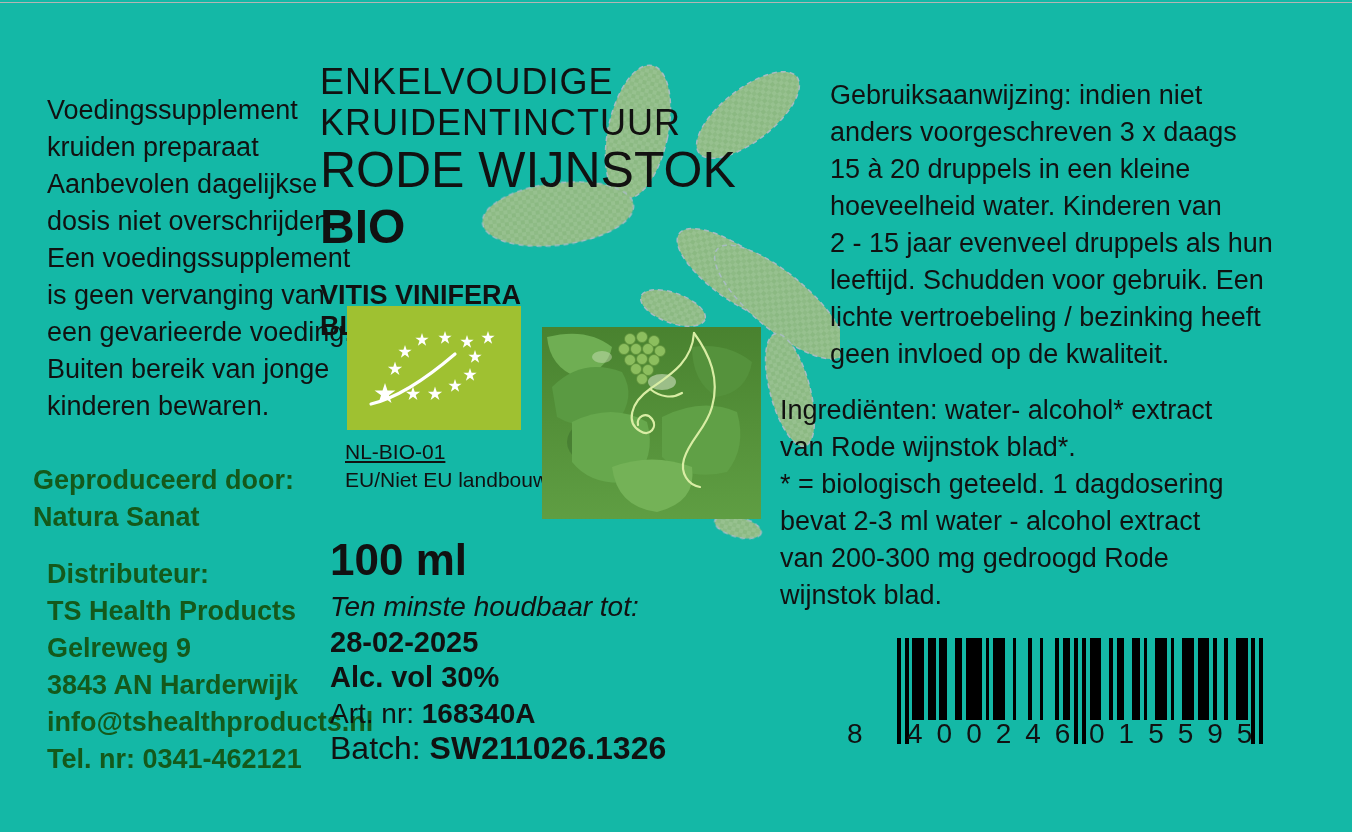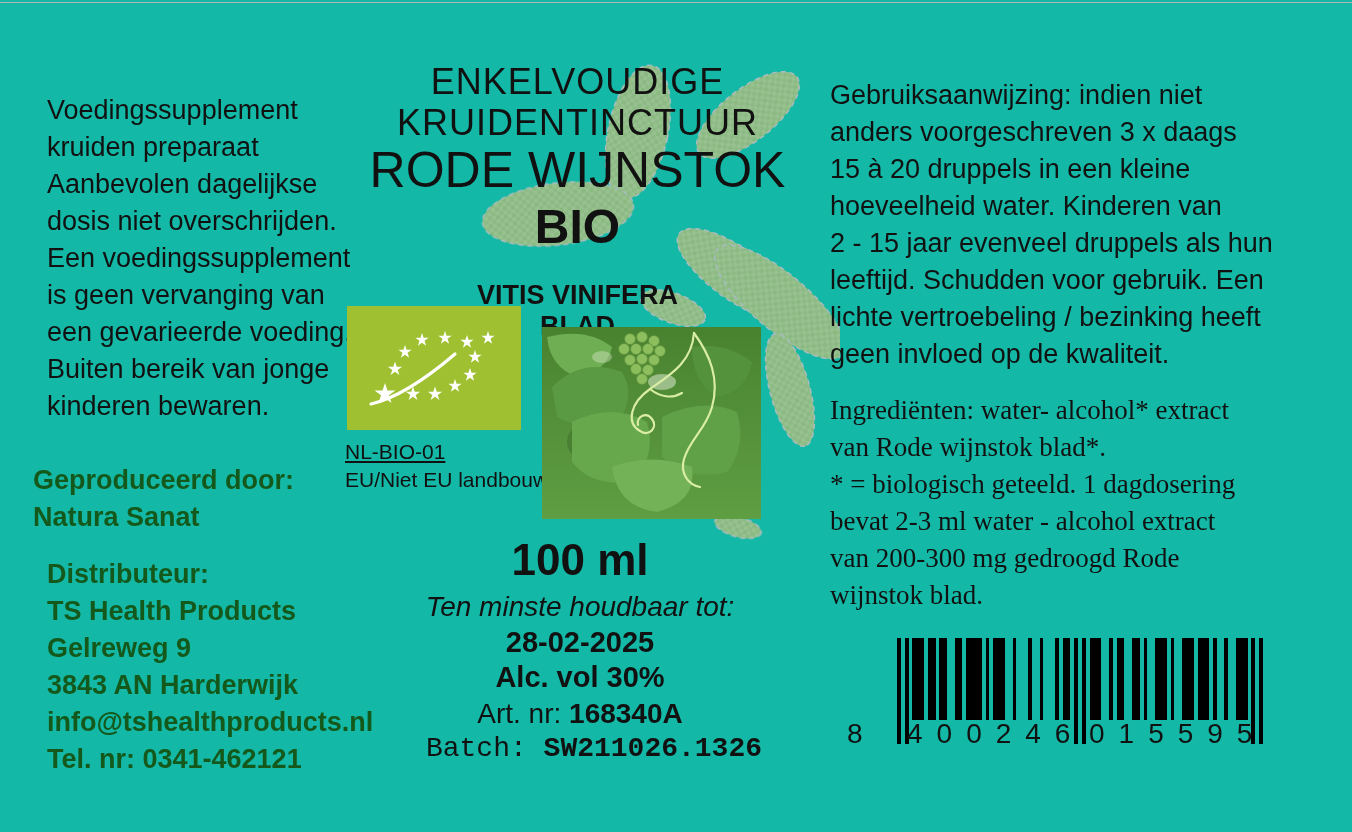--- a/index.html
+++ b/index.html
@@ -3,21 +3,21 @@
 <meta charset="utf-8">
 <style>
   html,body{margin:0;padding:0;background:#ffffff;}
   .label{
     position:relative;width:1352px;height:832px;background:#14b8a6;overflow:hidden;
     font-family:"Liberation Sans","DejaVu Sans",sans-serif;color:#111111;
   }
   .pre{white-space:pre-line;}
   .b{font-weight:bold;}
   .green{color:#14591b;font-weight:bold;}
-  .ctr{text-align:center;}
+  .ctr{text-align:left;}
 
   [data-name="top-border-line"]{position:absolute;left:0;top:2px;width:1352px;height:1px;background:#b4b4b4;}
 
   
   [data-name="supplement-note"]{position:absolute;left:47px;top:92px;width:315px;font-size:27px;line-height:37px;}
   [data-name="producer-block"]{position:absolute;left:33px;top:462px;font-size:27px;line-height:37px;}
   [data-name="distributor-block"]{position:absolute;left:47px;top:556px;font-size:27px;line-height:37px;}
 
   
   [data-name="tincture-type-line1"]{position:absolute;left:320px;top:61px;width:515px;font-size:36px;line-height:41px;letter-spacing:1px;}
@@ -30,25 +30,25 @@
   [data-name="bio-cert-code"]{position:absolute;left:345px;top:438px;font-size:21px;line-height:28px;text-decoration:underline;}
   [data-name="bio-cert-origin"]{position:absolute;left:345px;top:466px;font-size:21px;line-height:28px;}
   [data-name="grape-photo"]{position:absolute;left:542px;top:327px;}
 
   
   [data-name="volume"]{position:absolute;left:330px;top:535px;width:500px;font-size:44px;line-height:50px;font-weight:bold;}
   [data-name="best-before-label"]{position:absolute;left:330px;top:589px;width:500px;font-size:28px;line-height:35px;font-style:italic;}
   [data-name="best-before-date"]{position:absolute;left:330px;top:625px;width:500px;font-size:29px;line-height:35px;font-weight:bold;}
   [data-name="alcohol-content"]{position:absolute;left:330px;top:660px;width:500px;font-size:29px;line-height:35px;font-weight:bold;}
   [data-name="article-line"]{position:absolute;left:330px;top:696px;width:500px;font-size:28px;line-height:35px;}
-  [data-name="batch-line"]{position:absolute;left:344px;top:731px;width:500px;font-size:28px;line-height:35px;font-family:Liberation Mono, monospace;}
+  [data-name="batch-line"]{position:absolute;left:330px;top:731px;width:500px;font-size:32px;line-height:35px;}
 
   
   [data-name="usage-instructions"]{position:absolute;left:830px;top:77px;width:455px;font-size:27px;line-height:37px;}
-  [data-name="ingredients"]{position:absolute;left:830px;top:392px;width:465px;font-size:27px;line-height:37px;font-family:Liberation Serif, serif;}
+  [data-name="ingredients"]{position:absolute;left:780px;top:392px;width:465px;font-size:27px;line-height:37px;}
 
   
   [data-name="barcode"]{position:absolute;left:845px;top:638px;width:430px;height:112px;}
   [data-name="barcode-bars"]{position:absolute;left:52px;top:0;}
   [data-name="barcode-bars"] rect{fill:#000000;}
   [data-name="barcode-lead-digit"]{position:absolute;left:2px;top:80px;font-size:28px;}
   [data-name="barcode-left-digits"]{position:absolute;left:62px;top:80px;font-size:28px;letter-spacing:14px;}
   [data-name="barcode-right-digits"]{position:absolute;left:244px;top:80px;font-size:28px;letter-spacing:14px;}
 
   [data-name="leaf-watermark"]{position:absolute;left:400px;top:40px;}

